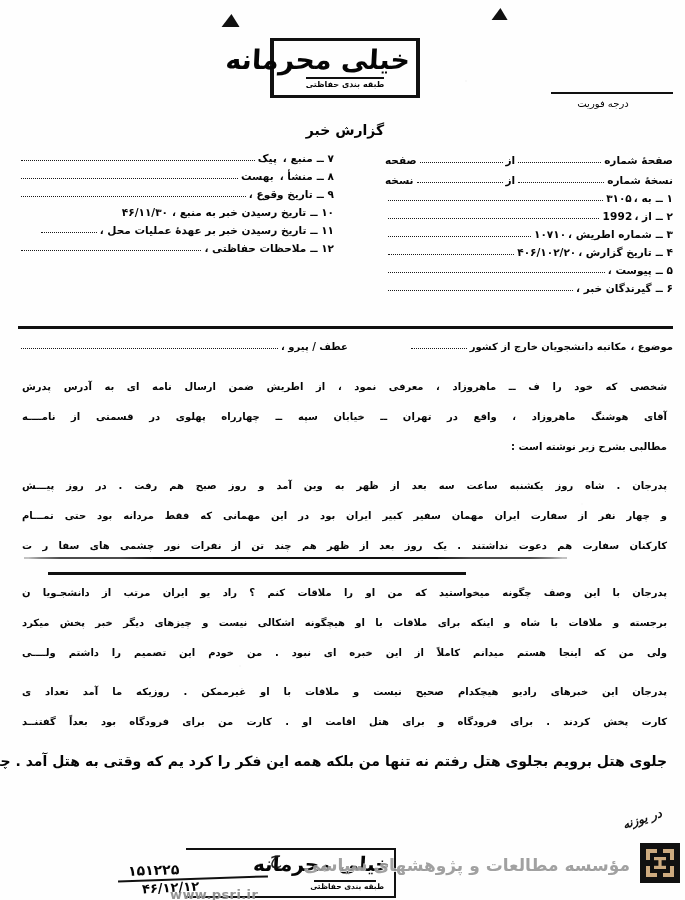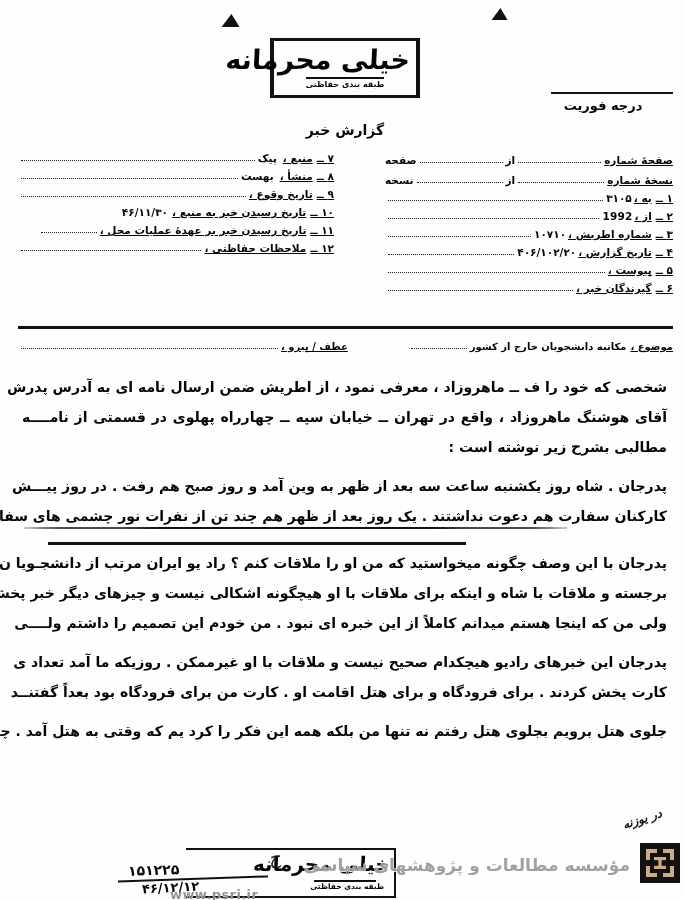--- a/index.html
+++ b/index.html
@@ -95,43 +95,43 @@
     width: 140px;
     text-align: center;
   }
   #priority-rule {
     height: 2px;
     background: #111;
     width: 122px;
     margin: 0 0 4px auto;
   }
   #priority-label {
-    font-size: 13px;
-    font-weight: bold;
+    font-size: 10px;
+    font-weight: normal;
     letter-spacing: .4px;
   }
 
   
   .col {
     position: absolute;
     top: 146px;
   }
   #col-right { right: 12px;  width: 288px; }
   #col-left  { left: 18px;   width: 316px; }
 
   .field-row {
     display: flex;
     align-items: flex-end;
     font-size: 10.5px;
     font-weight: bold;
     height: 18px;
     white-space: nowrap;
     direction: rtl;
   }
-  .field-label { flex: 0 0 auto; letter-spacing: .2px; text-decoration: underline; }
+  .field-label { flex: 0 0 auto; letter-spacing: .2px; }
   .field-value { flex: 0 0 auto; padding-right: 2px; letter-spacing: .2px; }
   .dots {
     flex: 1 1 auto;
     border-bottom: 1.5px dotted #1a1a1a;
     margin: 0 3px 3px 3px;
     height: 8px;
     min-width: 8px;
   }
   .dots.short { flex: 0 0 56px; }
   .tail-text { flex: 0 0 auto; letter-spacing: .2px; }
@@ -166,21 +166,21 @@
 
   
   #body {
     position: absolute;
     top: 372px;
     left: 22px;
     right: 18px;
   }
   .para { margin-bottom: 9px; }
   .bline {
-    font-size: 14px;
+    font-size: 10px;
     line-height: 30px;
     height: 30px;
     text-align: justify;
     text-align-last: justify;
     white-space: nowrap;
     letter-spacing: .1px;
     font-weight: 600;
     direction: rtl;
   }
   .bline.nojust { text-align: right; text-align-last: right; }
@@ -468,20 +468,21 @@
   <div id="body">
 
     <div class="para">
       <div class="bline">شخصی که خود را ف ــ ماهروزاد ، معرفی نمود ، از اطریش ضمن ارسال نامه ای به آدرس پدرش</div>
       <div class="bline">آقای هوشنگ ماهروزاد ، واقع در تهران ــ خیابان سپه ــ چهارراه پهلوی در قسمتی از نامــــه</div>
       <div class="bline nojust">مطالبی بشرح زیر نوشته است :</div>
     </div>
 
     <div class="para">
       <div class="bline">پدرجان . شاه روز یکشنبه ساعت سه بعد از ظهر به وین آمد و روز صبح هم رفت . در روز پیـــش</div>
+      <div class="bline">و چهار نفر از سفارت ایران مهمان سفیر کبیر ایران بود در این مهمانی که فقط مردانه بود حتی تمـــام</div>
       <div class="bline underlined">کارکنان سفارت هم دعوت نداشتند . یک روز بعد از ظهر هم چند تن از نفرات نور چشمی های سفا ر ت</div>
     </div>
 
     <div class="para" style="position:relative;padding-top:8px">
       <div class="hr-short" style="top:2px"></div>
       <div class="bline">پدرجان با این وصف چگونه میخواستید که من او را ملاقات کنم ؟ راد یو ایران مرتب از دانشجـویا ن</div>
       <div class="bline">برجسته و ملاقات با شاه و اینکه برای ملاقات با او هیچگونه اشکالی نیست و چیزهای دیگر خبر پخش میکرد</div>
       <div class="bline">ولی من که اینجا هستم میدانم کاملاً از این خبره ای نبود . من خودم این تصمیم را داشتم ولــــی</div>
     </div>
 

